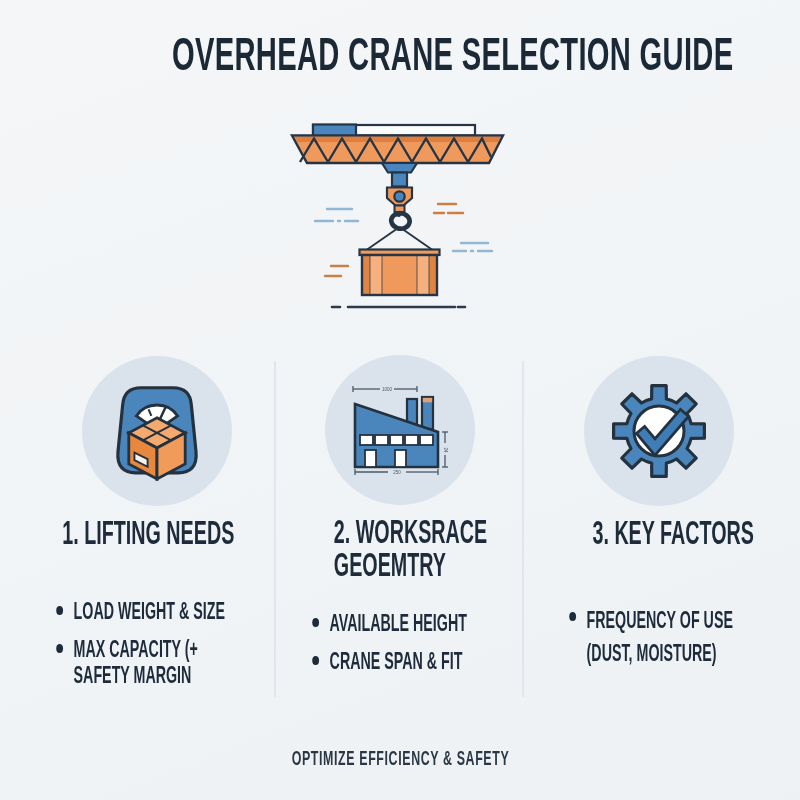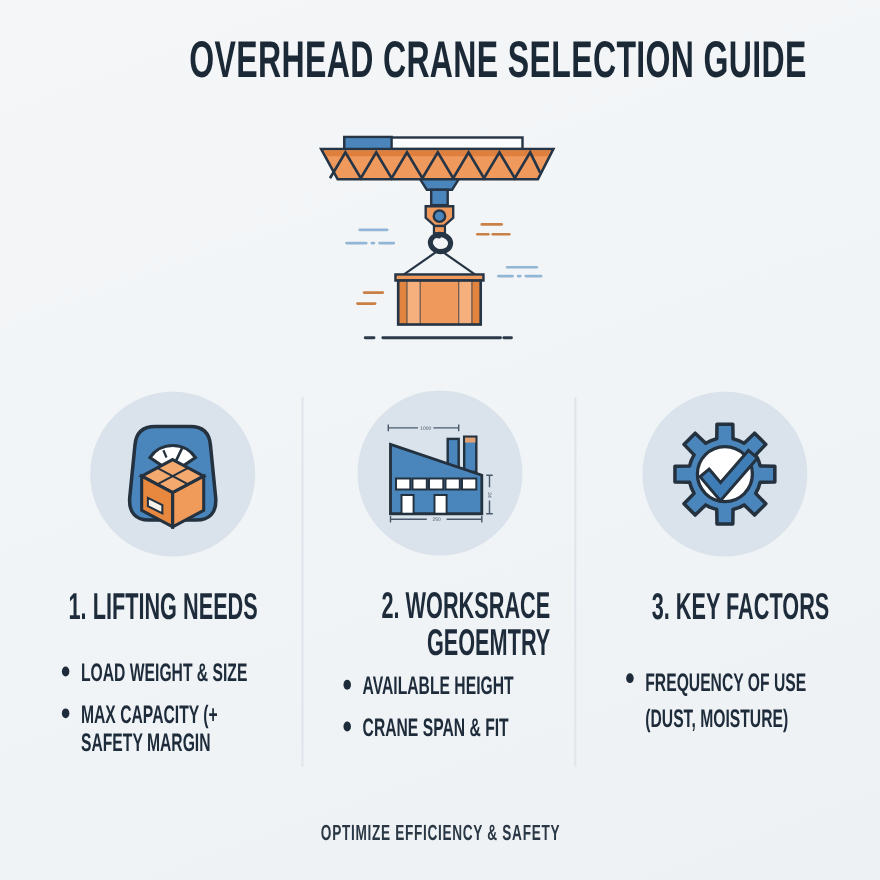--- a/index.html
+++ b/index.html
@@ -16,21 +16,21 @@
     color:#1b2936;letter-spacing:.5px;transform:scaleX(.62);transform-origin:center;
     white-space:nowrap;
   }
   
   .col{position:absolute;top:350px;height:360px;}
   .divider{position:absolute;top:361px;height:336px;width:2px;background:#e0e6ec;}
   .circle{
     position:absolute;width:150px;height:150px;border-radius:50%;
     background:#dae3eb;display:flex;align-items:center;justify-content:center;
   }
-  .heading-wrap{position:absolute;left:0;right:0;text-align:right;margin-top:20px;}
+  .heading-wrap{position:absolute;left:0;right:0;text-align:left;}
   .heading{
     display:inline-block;font-size:34px;font-weight:bold;line-height:.96;
     color:#1d2b3a;transform:scaleX(.58);transform-origin:center top;white-space:nowrap;
   }
   .heading.two-line{white-space:normal;width:280px;}
   .bullets{
     position:absolute;margin:0;padding:0;list-style:none;width:310px;
     transform:scaleX(.62);transform-origin:left top;
   }
   .bullets li{

